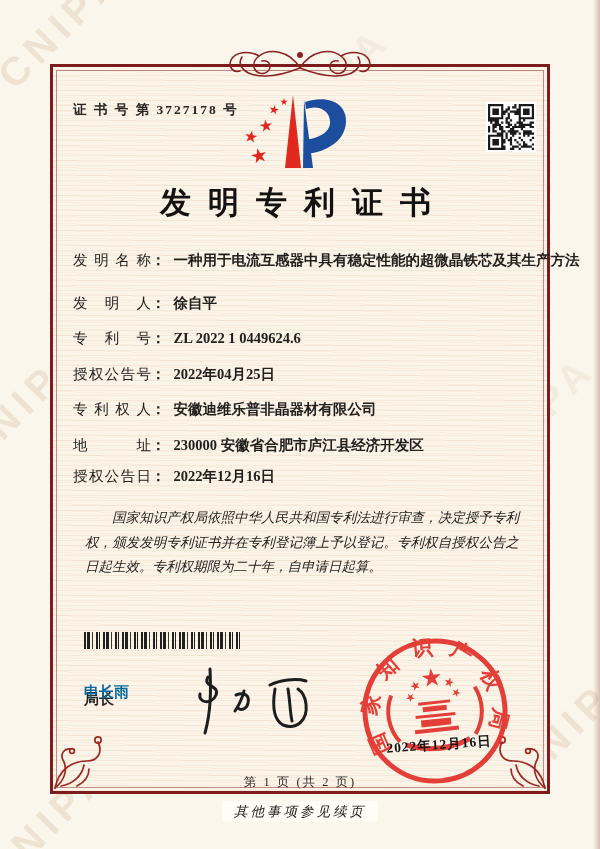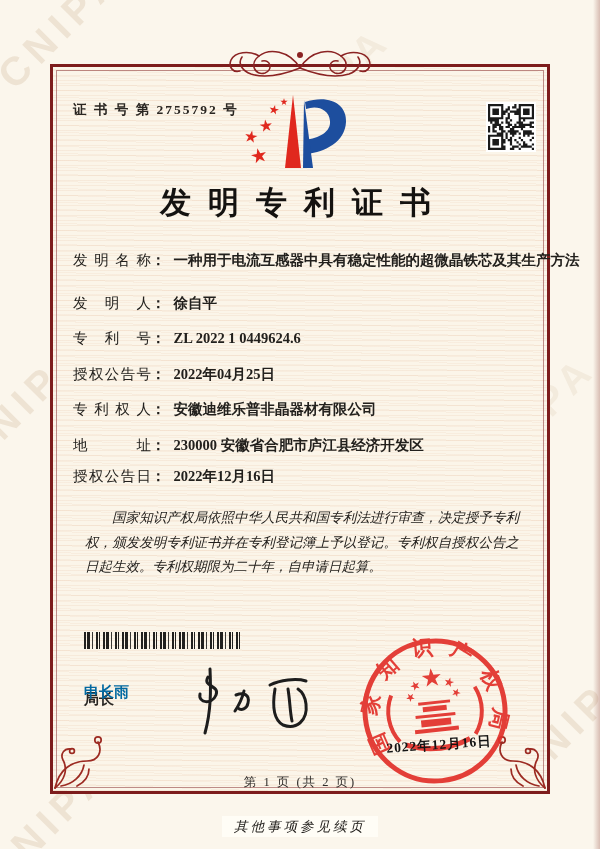--- a/index.html
+++ b/index.html
@@ -80,21 +80,21 @@
     position:absolute;left:366px;top:736px;width:146px;z-index:6;text-align:center;
     font-size:13.5px;font-weight:bold;color:#141414;letter-spacing:1px;
     transform:rotate(-4deg);white-space:nowrap;
   }
   .page-info{
     position:absolute;left:0;top:774px;width:600px;text-align:center;z-index:4;
     font-size:12.5px;letter-spacing:2px;color:#2e2b28;
   }
   .note{
     position:absolute;left:0;top:803px;width:600px;text-align:center;z-index:4;
-    font-size:13.5px;letter-spacing:3px;color:#23201d;font-style:italic;margin-top:15px;
+    font-size:13.5px;letter-spacing:3px;color:#23201d;font-style:italic;
   }
   .note span{background:#fffdf6;padding:3px 12px;}
   .ornament-top{position:absolute;left:205px;top:46px;width:190px;height:40px;z-index:3;}
   .corner-orn{position:absolute;width:62px;height:58px;z-index:3;}
   .corner-orn.bl{left:51px;top:734px;}
   .corner-orn.br{left:487px;top:734px;transform:scaleX(-1);}
 </style>
 </head>
 <body>
 
@@ -136,21 +136,21 @@
   <g stroke="#9c2a22" fill="none" stroke-width="1.7" stroke-linecap="round">
     <path d="M4,54 C8,36 20,27 36,27 C47,27 52,18 47,8"></path>
     <path d="M10,52 C22,50 31,42 33,31"></path>
     <path d="M4,54 C14,46 17,35 12,26 C9,20 13,14 20,15"></path>
     <path d="M26,52 C34,48 38,42 38,35"></path>
     <circle cx="47" cy="6" r="3.2"></circle>
     <circle cx="21" cy="17" r="2.4"></circle>
   </g>
 </svg>
 
-<div class="cert-no">证 书 号 第 2755792 号</div>
+<div class="cert-no">证 书 号 第 3727178 号</div>
 
 <svg class="logo" viewBox="0 0 114 84">
   <defs>
     <polygon id="star" points="0,-1 0.225,-0.309 0.951,-0.309 0.363,0.118 0.588,0.809 0,0.382 -0.588,0.809 -0.363,0.118 -0.951,-0.309 -0.225,-0.309"></polygon>
   </defs>
   <path d="M62,10 C86,2 104,12 103,30 C102,50 82,60 64,62 L62,48 C76,46 88,40 87,29 C86,17 74,13 63,17 Z" fill="#1d4e9e"></path>
   <polygon points="61,8 70,76 60,76" fill="#1d4e9e"></polygon>
   <polygon points="50,3 58,76 42,76" fill="#e0281e"></polygon>
   <g fill="#e0281e">
     <use href="#star" transform="translate(16,64) scale(8) rotate(-12)"></use>

